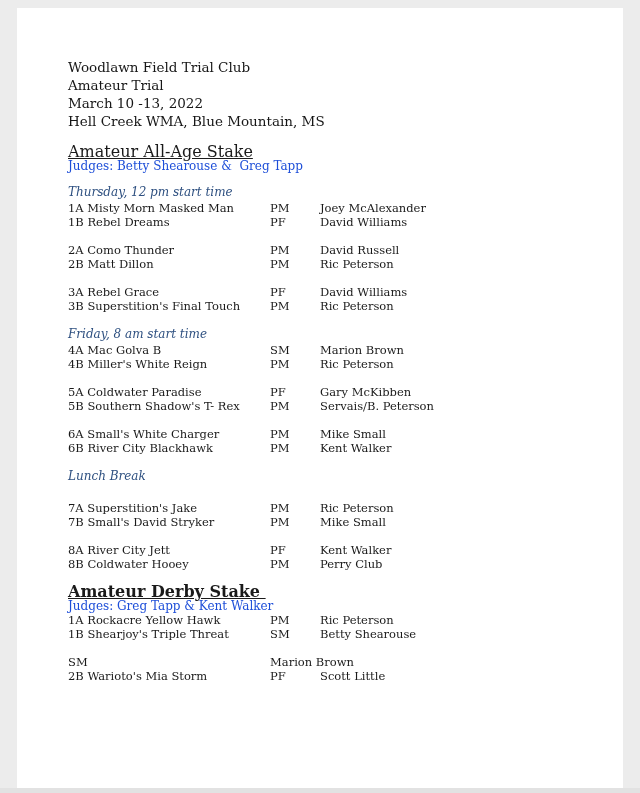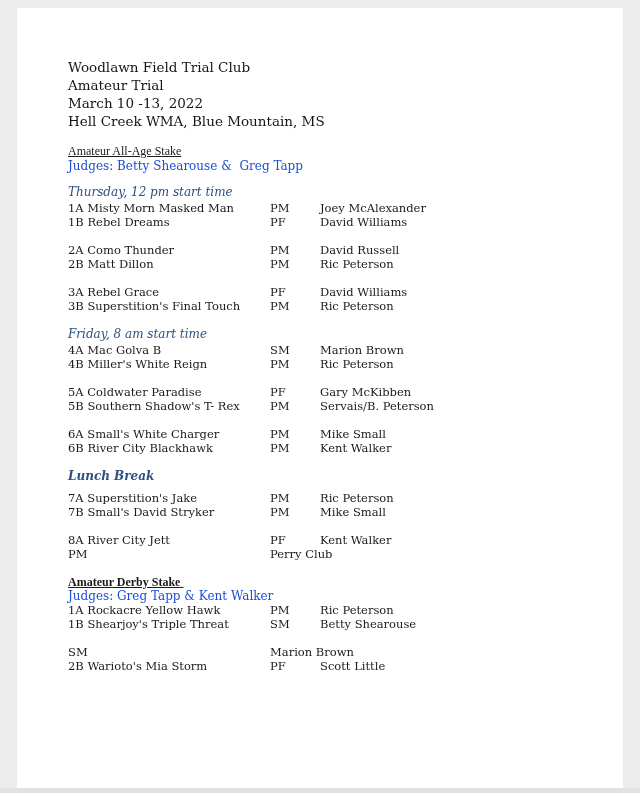--- a/index.html
+++ b/index.html
@@ -40,26 +40,25 @@
     font-size: 13.5px;
     line-height: 18px;
     white-space: pre;
     color: #161616;
   }
   
   .stake-header {
     margin-top: 14px;
   }
   .stake-title {
-    font-size: 12px;
+    font-size: 16px;
     line-height: 15px;
     text-decoration: underline;
     white-space: pre;
     color: #1a1a1a;
-    font-family: Liberation Serif, serif;
   }
   .stake-title.bold {
     font-weight: bold;
     line-height: 14px;
   }
   .judges {
     font-size: 12px;
     line-height: 15px;
     white-space: pre;
     color: #1d4ed8;
@@ -81,22 +80,21 @@
     line-height: 14px;
     font-style: italic;
     color: var(--blue, #2e5080);
     white-space: pre;
   }
   .section + .section .section-heading,
   #all-age-sections + .stake-header .section-heading {
     margin-top: 0;
   }
   .section-heading.gap-after {
-    margin-bottom: 8px;
-    font-weight: bold;
+    margin-bottom: 18px;
   }
   .brace {
     margin-bottom: 14px;
   }
   .entry-row {
     display: grid;
     grid-template-columns: 202px 50px auto;
     font-size: 11.5px;
     line-height: 14px;
     white-space: nowrap;
@@ -215,20 +213,21 @@
               <div class="cell c-handler">Mike Small</div>
             </div>
           </div>
           <div class="brace">
             <div class="entry-row">
               <div class="cell c-name"><span>8A</span> <span>River City Jett</span></div>
               <div class="cell c-sex">PF</div>
               <div class="cell c-handler">Kent Walker</div>
             </div>
             <div class="entry-row">
+              <div class="cell c-name"><span>8B</span> <span>Coldwater Hooey</span></div>
               <div class="cell c-sex">PM</div>
               <div class="cell c-handler">Perry Club</div>
             </div>
           </div>
         </section>
       </div>
 
     <div class="stake-header derby">
       <div class="stake-title bold">Amateur Derby Stake </div>
       <div class="judges">Judges: Greg Tapp &amp; Kent Walker</div>

